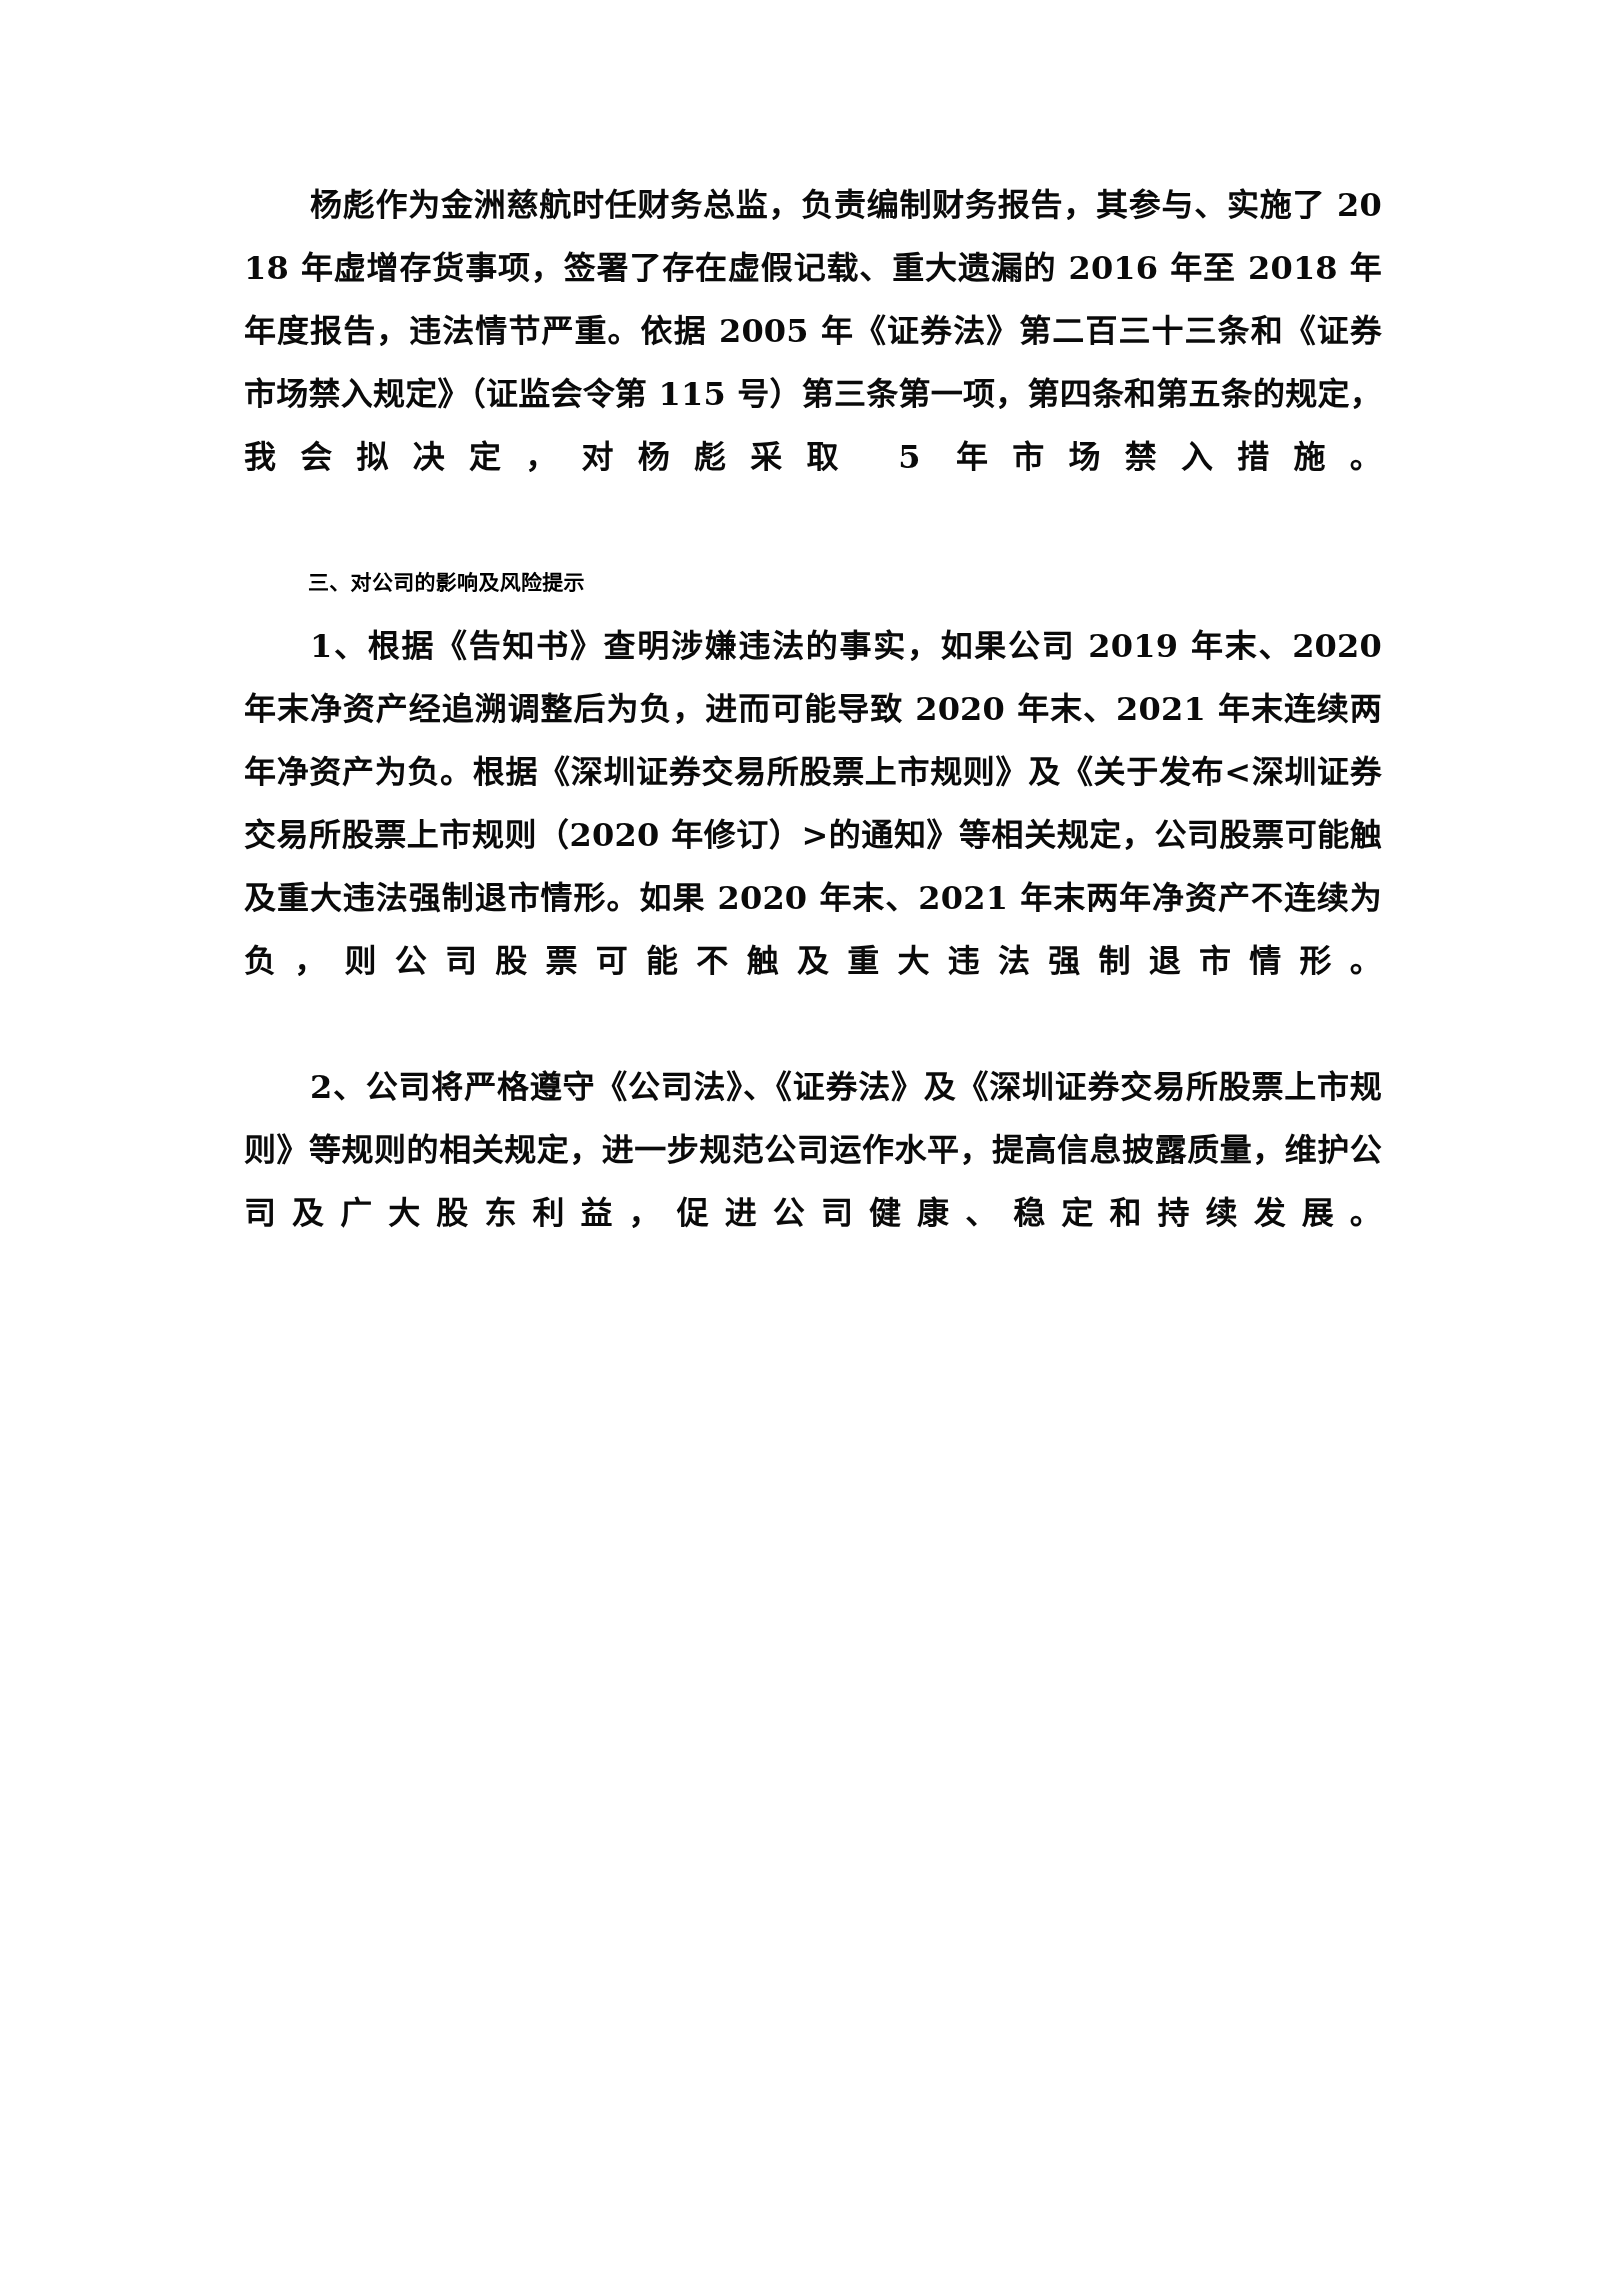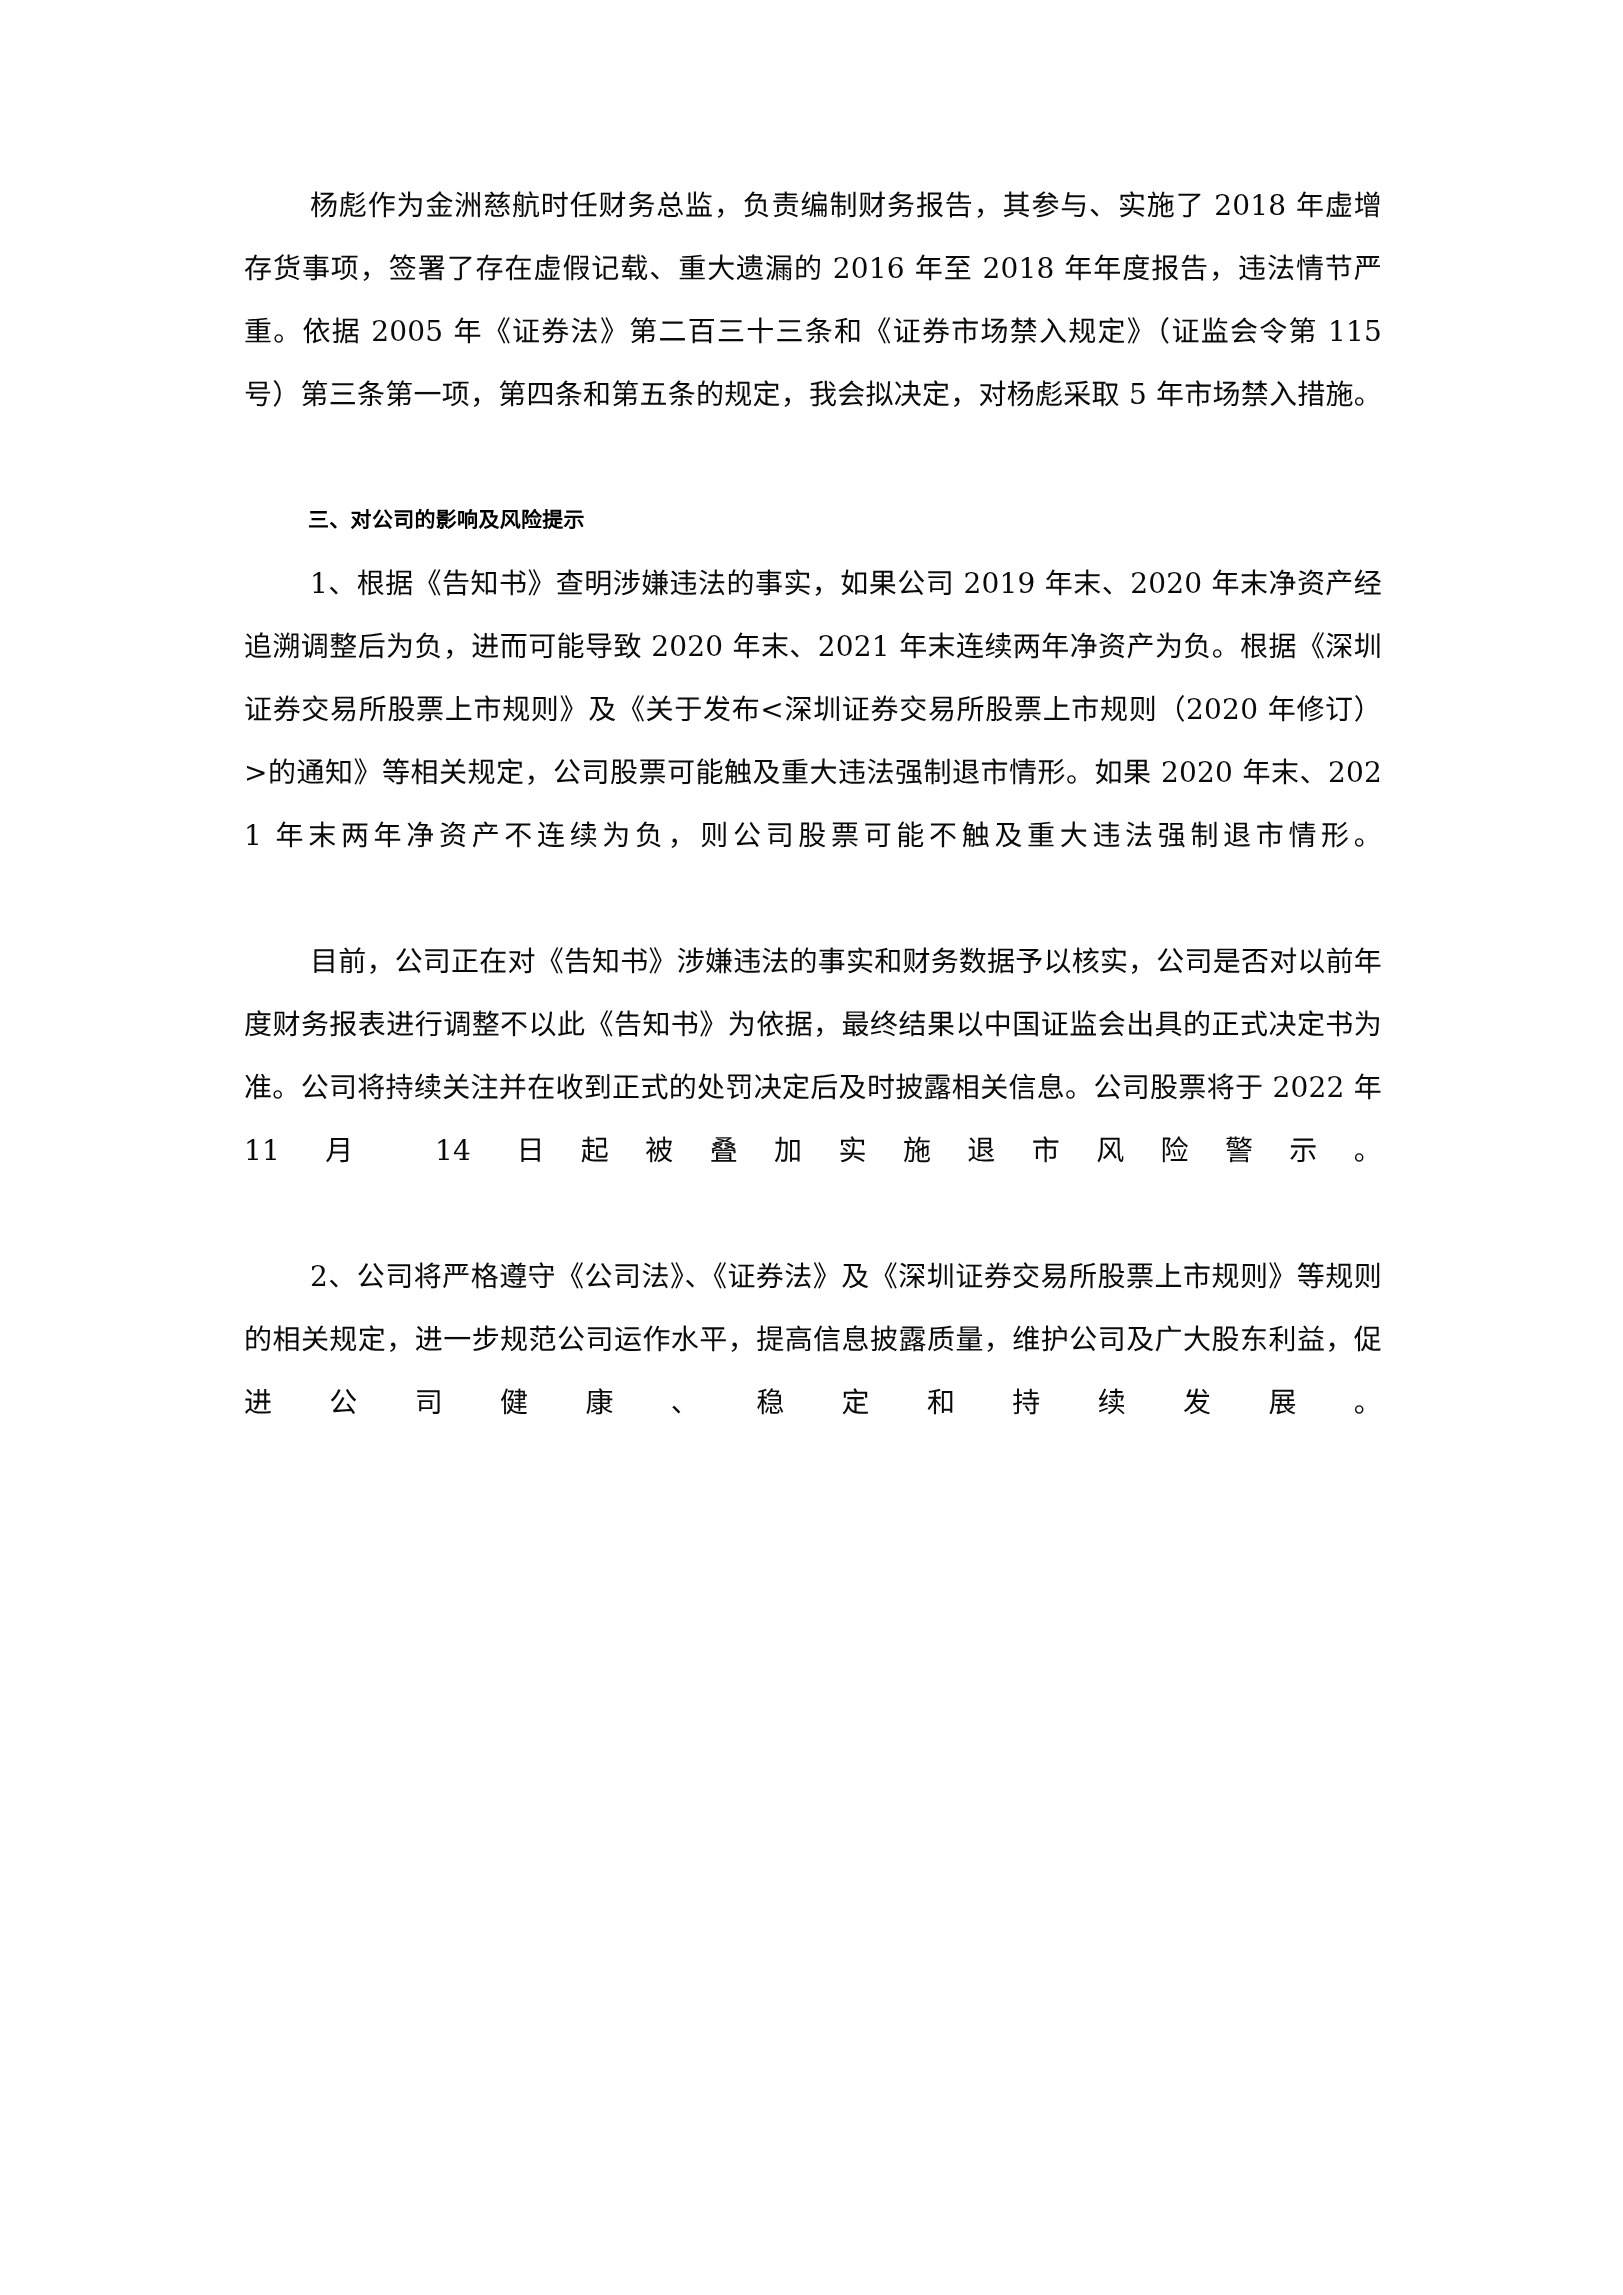--- a/index.html
+++ b/index.html
@@ -27,30 +27,30 @@
   
   .doc-body {
     position: absolute;
     left: 244px;
     top: 174px;
     width: 1138px;
   }
 
   .para {
     font-family: "DejaVu Serif", "Liberation Serif", serif;
-    font-size: 28px;
+    font-size: 32px;
     line-height: 63px;
     text-align: justify;
     text-justify: inter-character;
     text-indent: 66px;
     margin: 0 0 0 0;
     letter-spacing: 0.2px;
     color: #0a0a0a;
     word-break: break-all;
-    font-weight: 400;
+    font-weight: 700;
   }
 
   .para + .para {
     margin-top: 0;
   }
 
   .heading {
     font-family: "DejaVu Sans", "Liberation Sans", sans-serif;
     font-size: 21px;
     line-height: 63px;
@@ -69,17 +69,16 @@
   }
 </style>
 </head>
 <body>
 
 <div class="page">
   <div class="doc-body" id="doc-body">
       <p class="para">杨彪作为金洲慈航时任财务总监，负责编制财务报告，其参与、实施了 2018 年虚增存货事项，签署了存在虚假记载、重大遗漏的 2016 年至 2018 年年度报告，违法情节严重。依据 2005 年《证券法》第二百三十三条和《证券市场禁入规定》（证监会令第 115 号）第三条第一项，第四条和第五条的规定，我会拟决定，对杨彪采取 5 年市场禁入措施。</p>
       <p class="heading">三、对公司的影响及风险提示</p>
       <p class="para">1、根据《告知书》查明涉嫌违法的事实，如果公司 2019 年末、2020 年末净资产经追溯调整后为负，进而可能导致 2020 年末、2021 年末连续两年净资产为负。根据《深圳证券交易所股票上市规则》及《关于发布&lt;深圳证券交易所股票上市规则（2020 年修订）&gt;的通知》等相关规定，公司股票可能触及重大违法强制退市情形。如果 2020 年末、2021 年末两年净资产不连续为负，则公司股票可能不触及重大违法强制退市情形。</p>
-      <p class="para">目前，公司正在对《告知书》涉嫌违法的事实和财务数据予以核实，公司是否对以前年度财务报表进行调整不以此《告知书》为依据，最终结果以中国证监会出具的正式决定书为准。公司将持续关注并在收到正式的处罚决定后及时披露相关信息。公司股票将于 2022 年 11 月 14 日起被叠加实施退市风险警示。</p>
       <p class="para">2、公司将严格遵守《公司法》、《证券法》及《深圳证券交易所股票上市规则》等规则的相关规定，进一步规范公司运作水平，提高信息披露质量，维护公司及广大股东利益，促进公司健康、稳定和持续发展。</p>
     </div>
 </div>
 
 
 </body></html>

